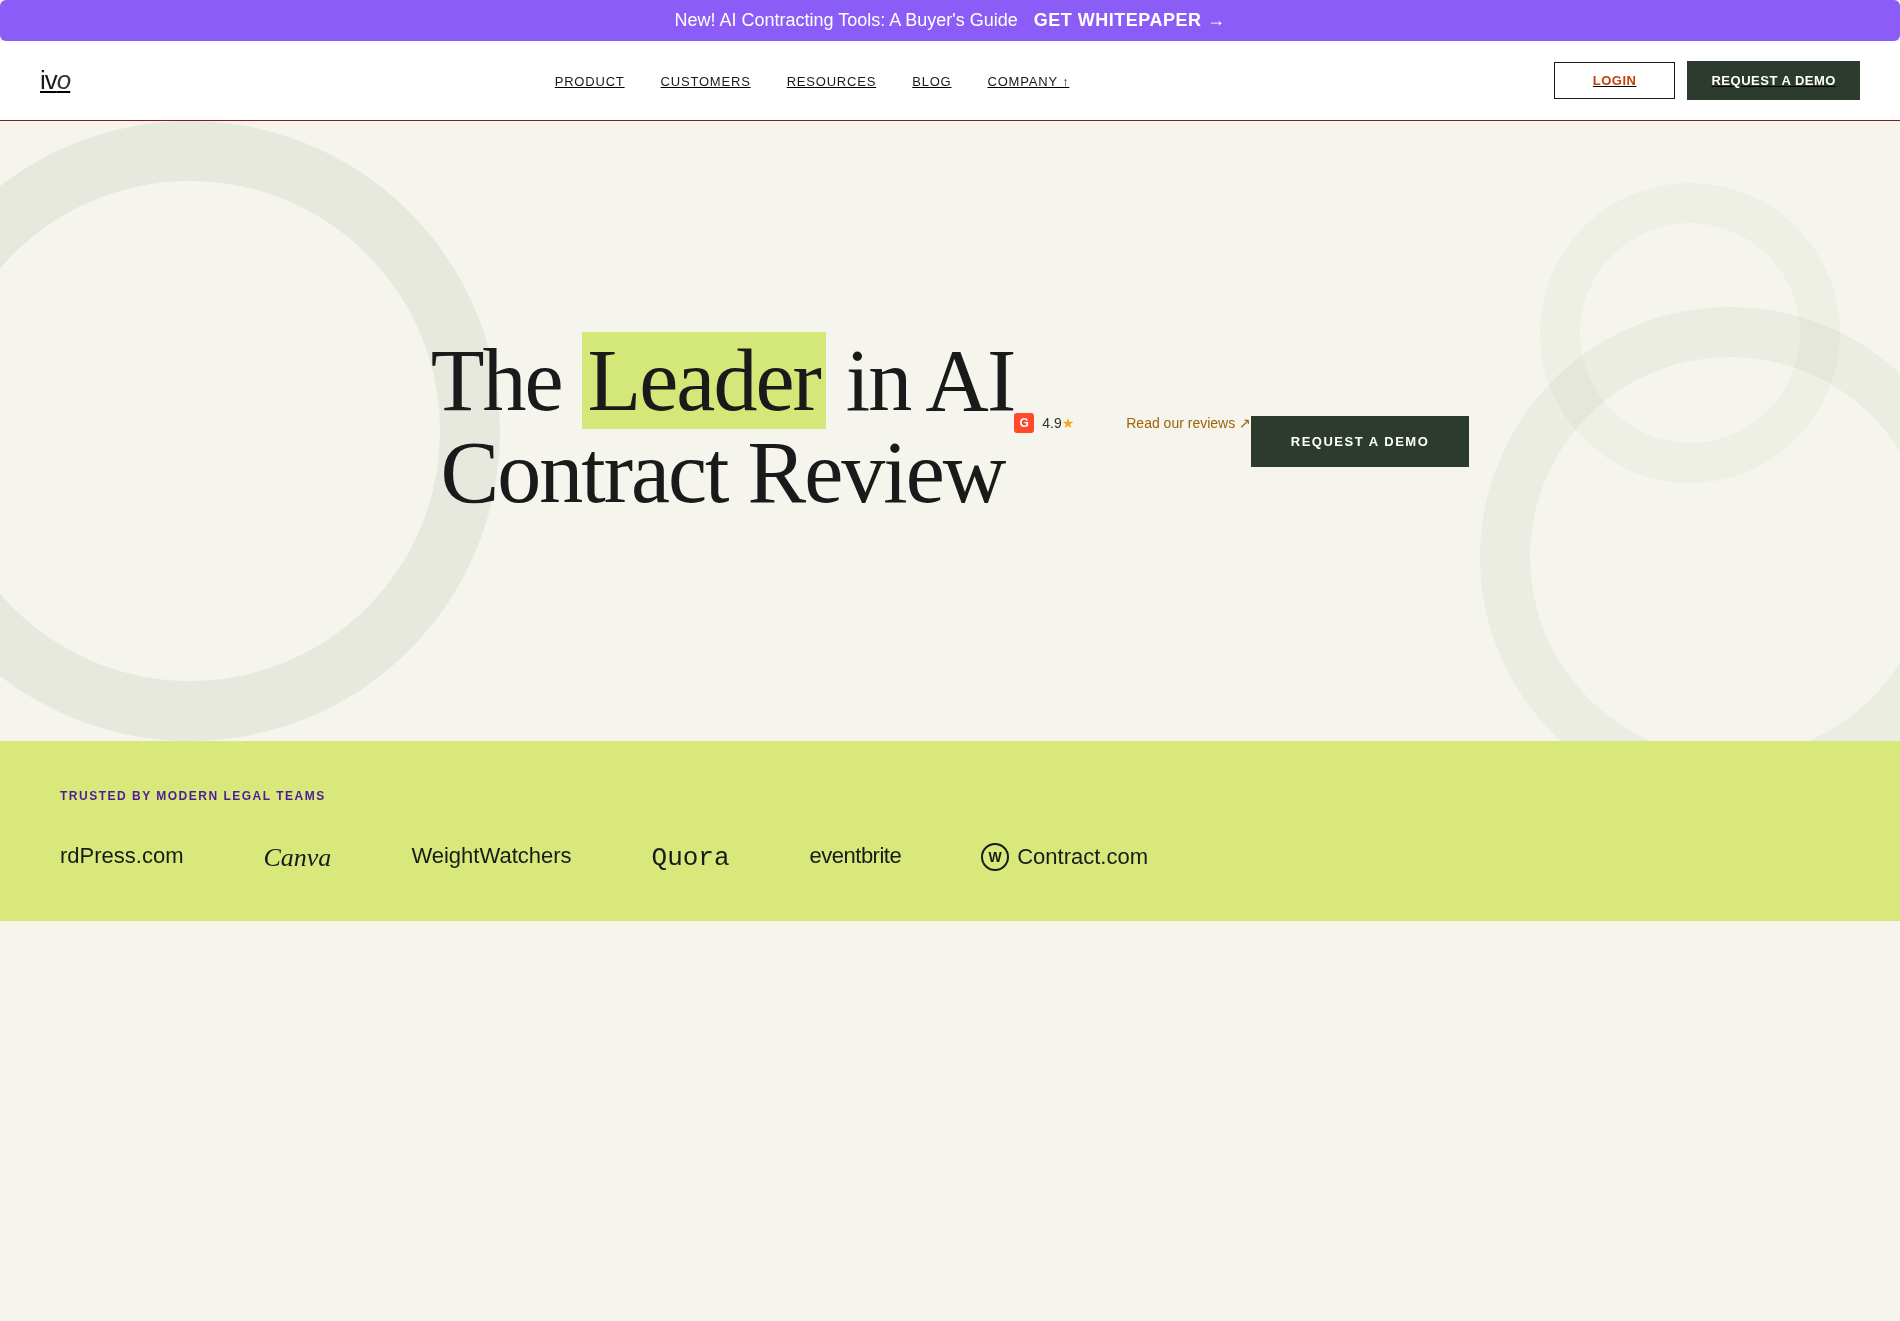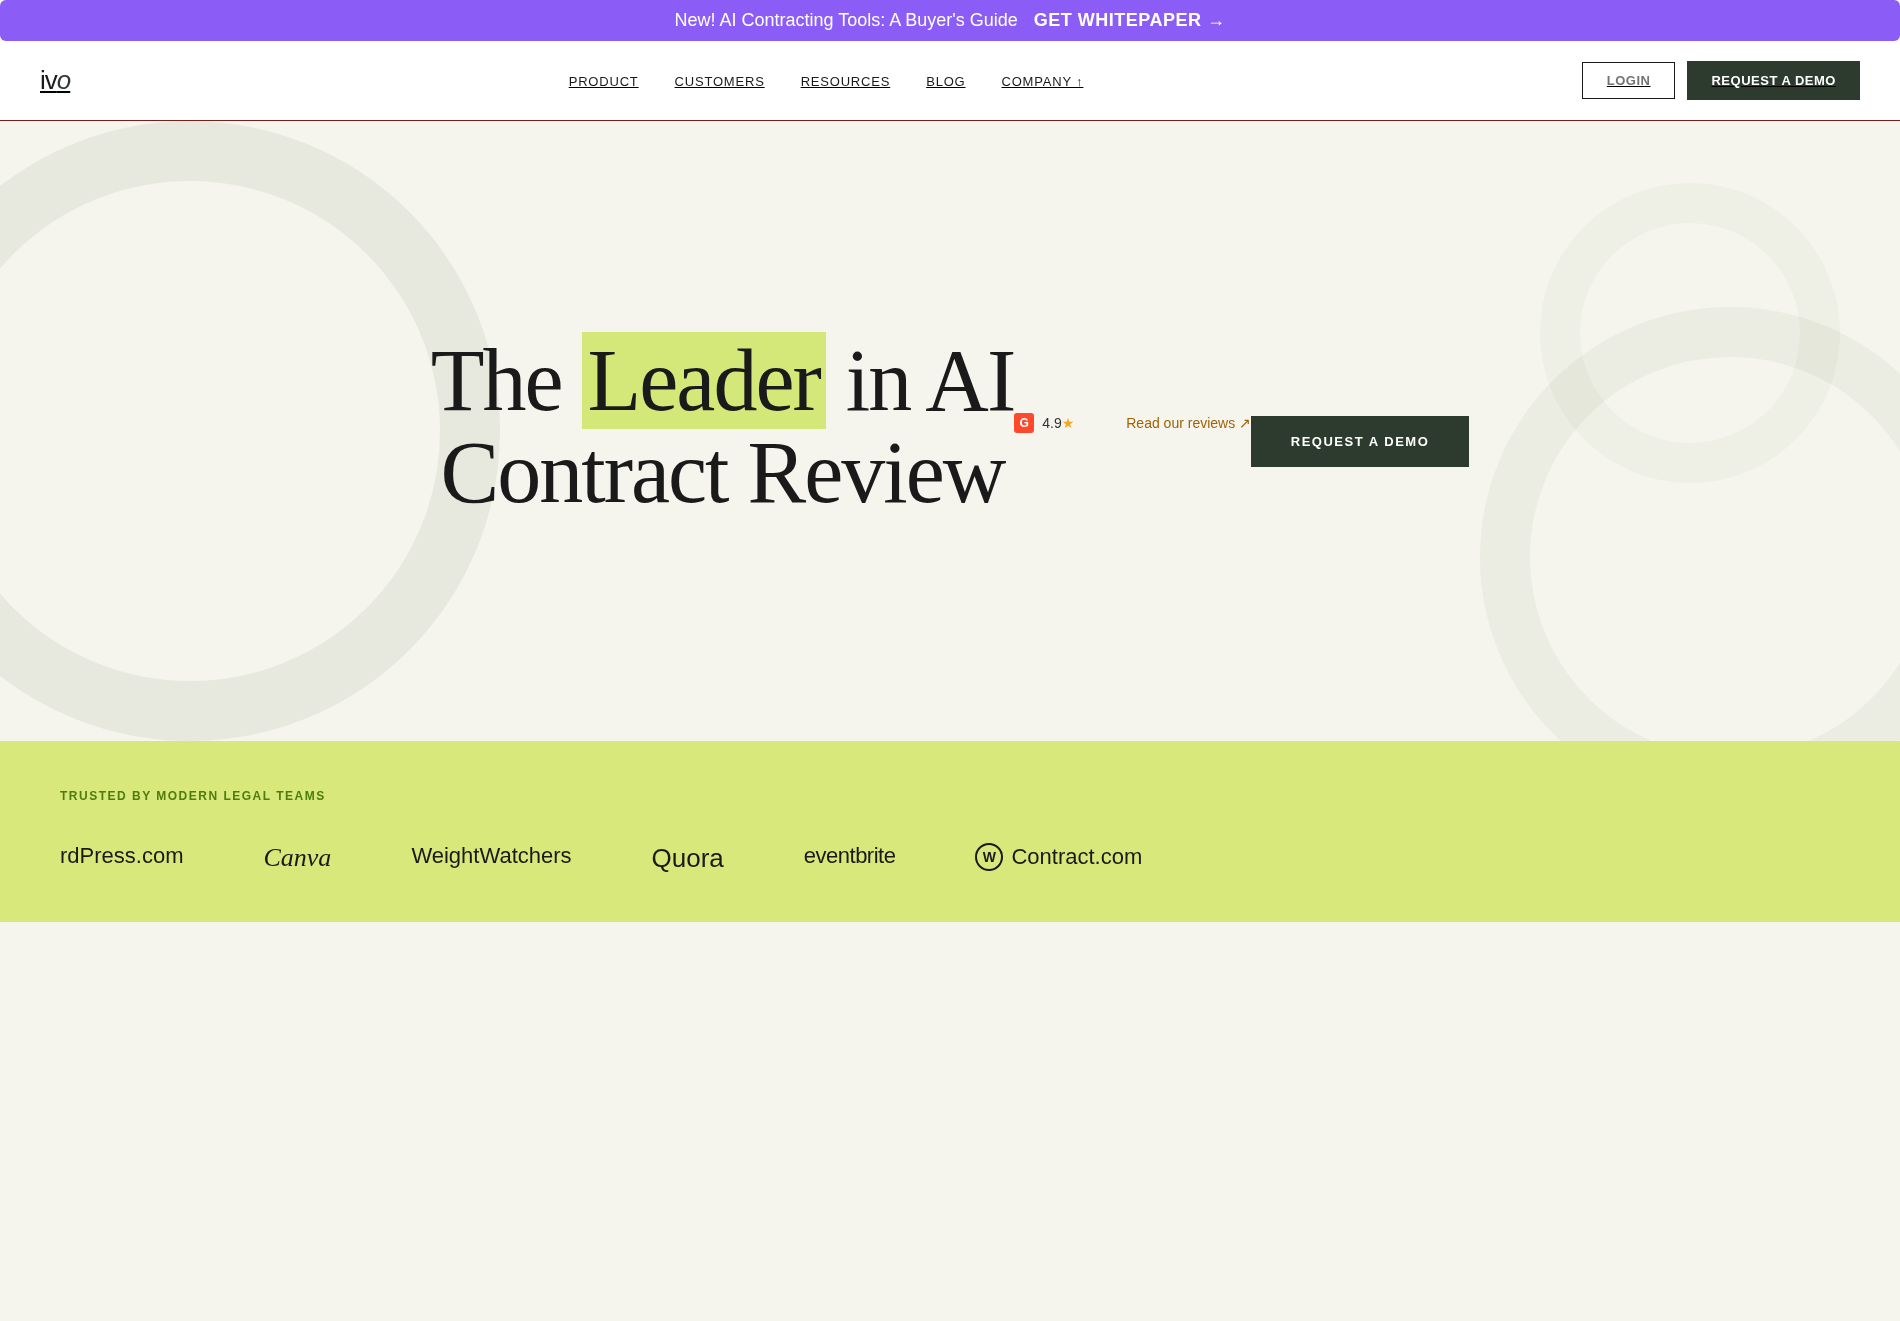--- a/index.html
+++ b/index.html
@@ -74,22 +74,22 @@
 
     .nav-actions {
       display: flex;
       align-items: center;
       gap: 12px;
     }
 
     .btn-login {
       border: 1.5px solid #1a1a1a;
       background: transparent;
-      color: #737373;
-      padding: 10px 24px;
+      color: #c2410c;
+      padding: 10px 38px;
       font-size: 13px;
       font-weight: 600;
       letter-spacing: 0.5px;
       cursor: pointer;
       text-transform: uppercase;
     }
 
     .btn-demo-nav {
       background: #2c3b2d;
       color: #fff;
@@ -242,21 +242,21 @@
     .trusted-section {
       background: #d8e87a;
       padding: 48px 60px;
       overflow: hidden;
     }
 
     .trusted-label {
       font-size: 12px;
       font-weight: 700;
       letter-spacing: 1.5px;
-      color: #4d7c0f;
+      color: #4c1d95;
       text-transform: uppercase;
       margin-bottom: 40px;
     }
 
     .logos-row {
       display: flex;
       align-items: flex-start;
       gap: 80px;
       overflow: hidden;
     }
@@ -268,21 +268,21 @@
       font-weight: 400;
     }
 
     .logo-item.canva {
       font-family: Georgia, serif;
       font-style: italic;
       font-size: 26px;
     }
 
     .logo-item.quora {
-      font-family: Liberation Sans, sans-serif;
+      font-family: Liberation Mono, monospace;
       font-size: 26px;
     }
 
     .logo-item.wordpress {
       display: flex;
       align-items: center;
       gap: 8px;
     }
 
     .wp-circle {

